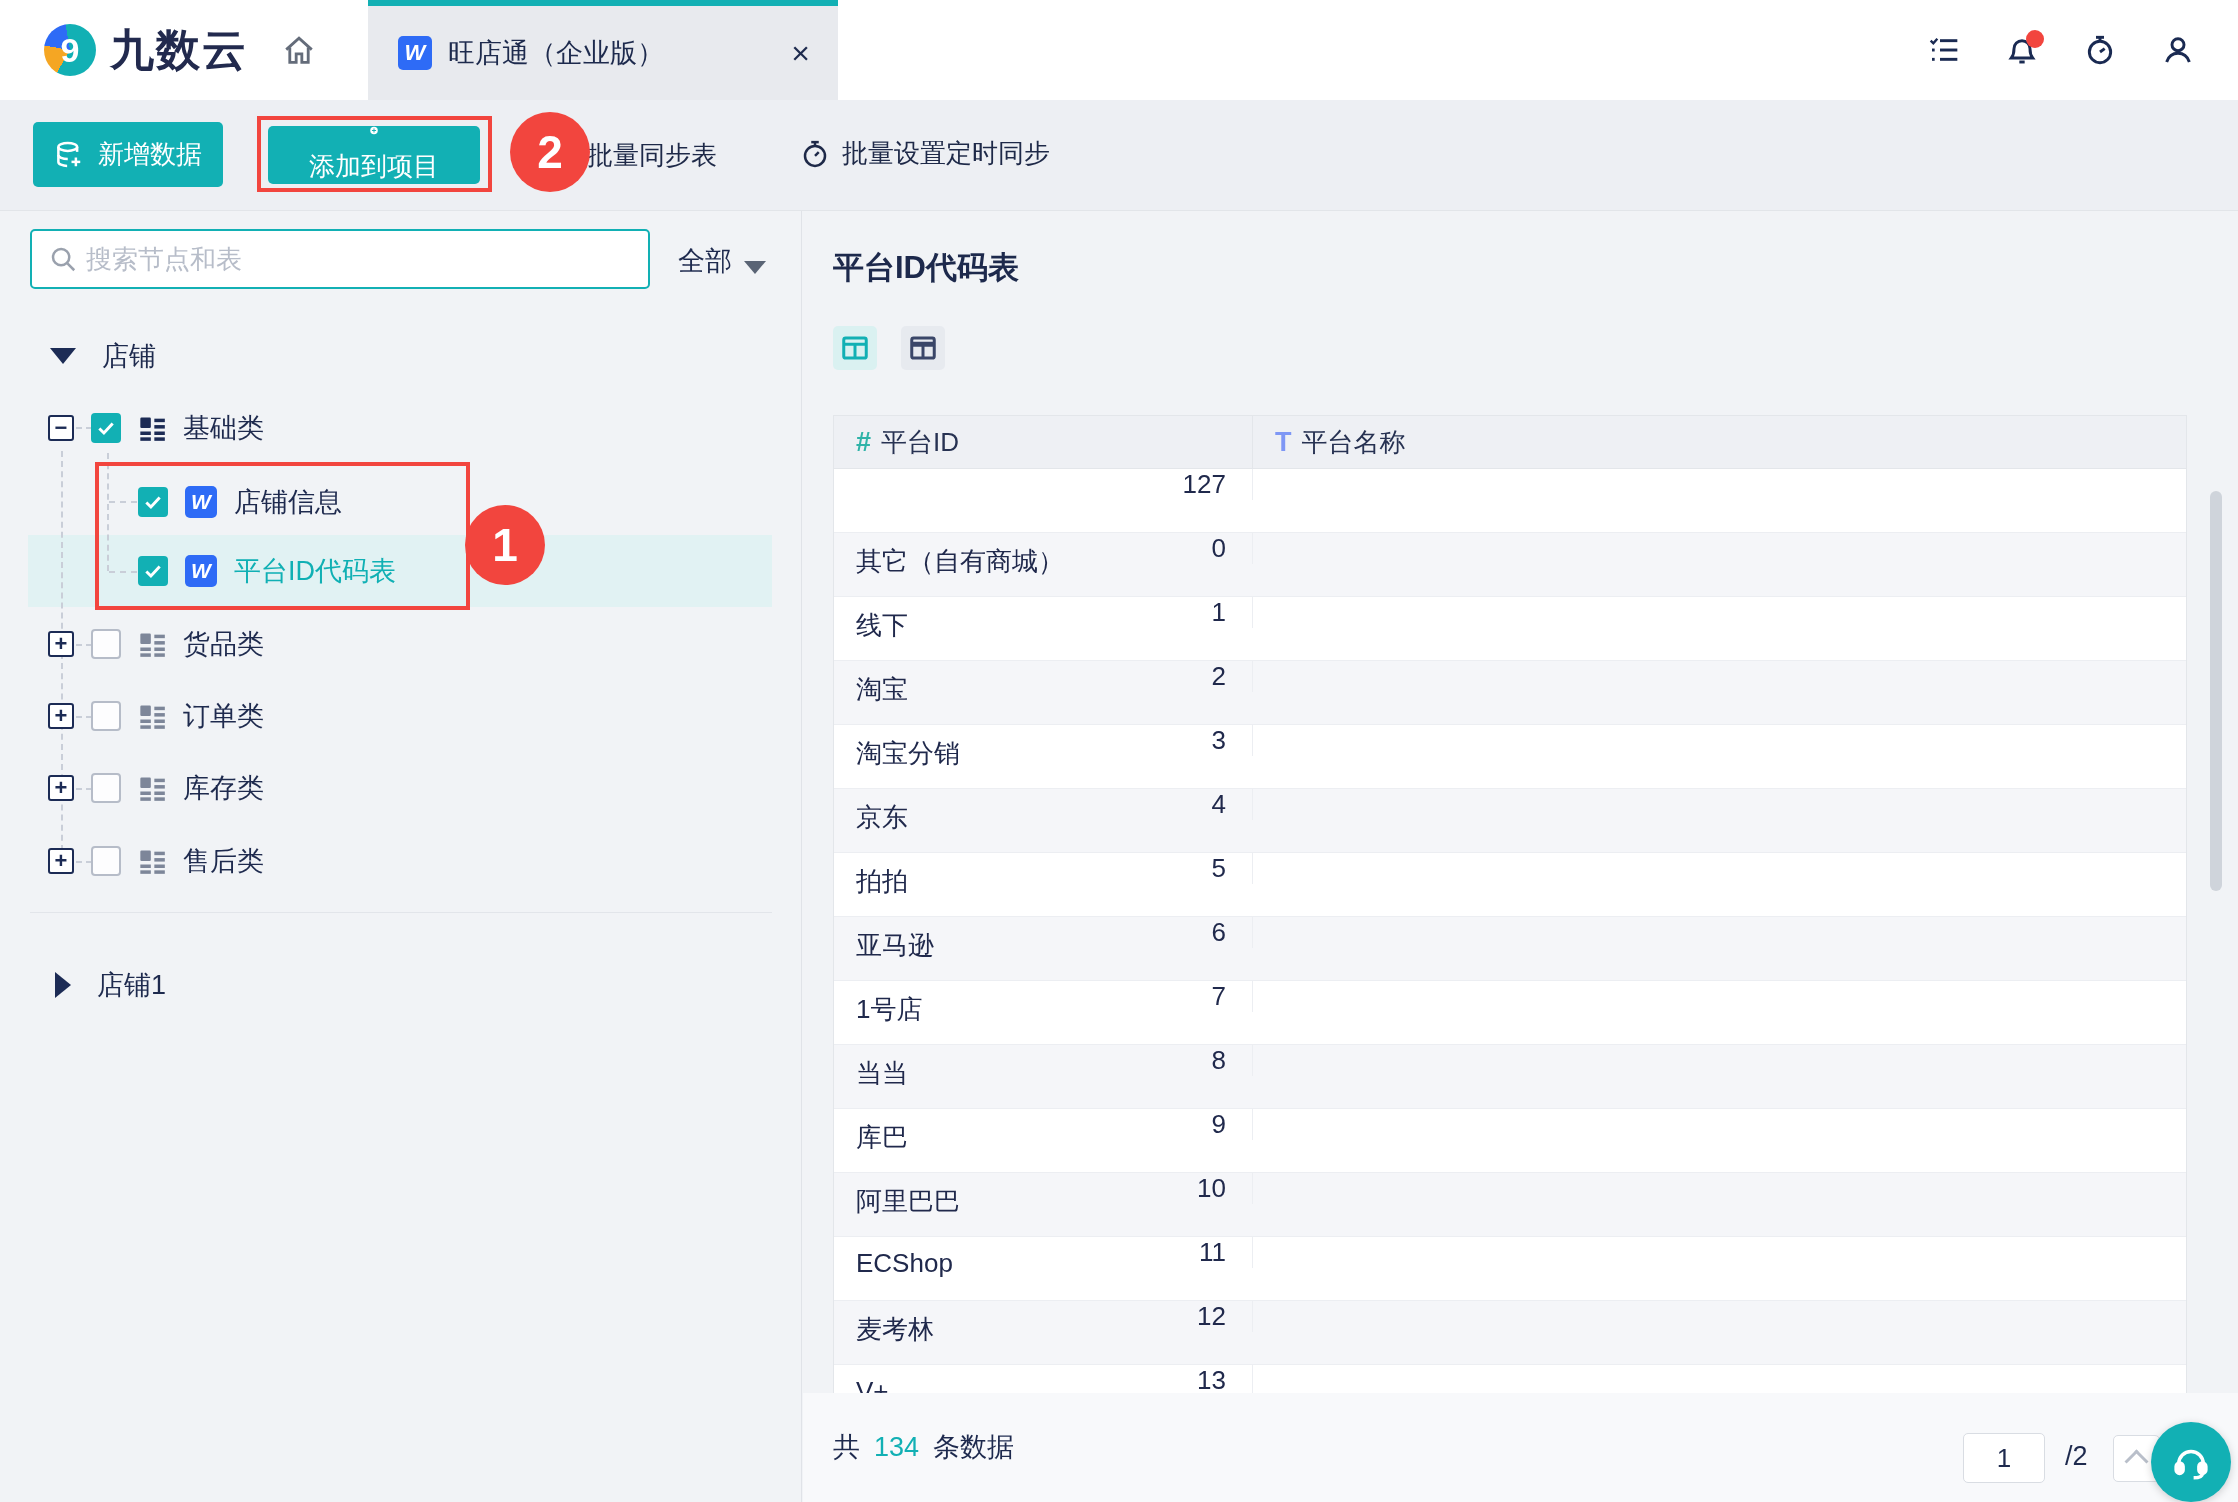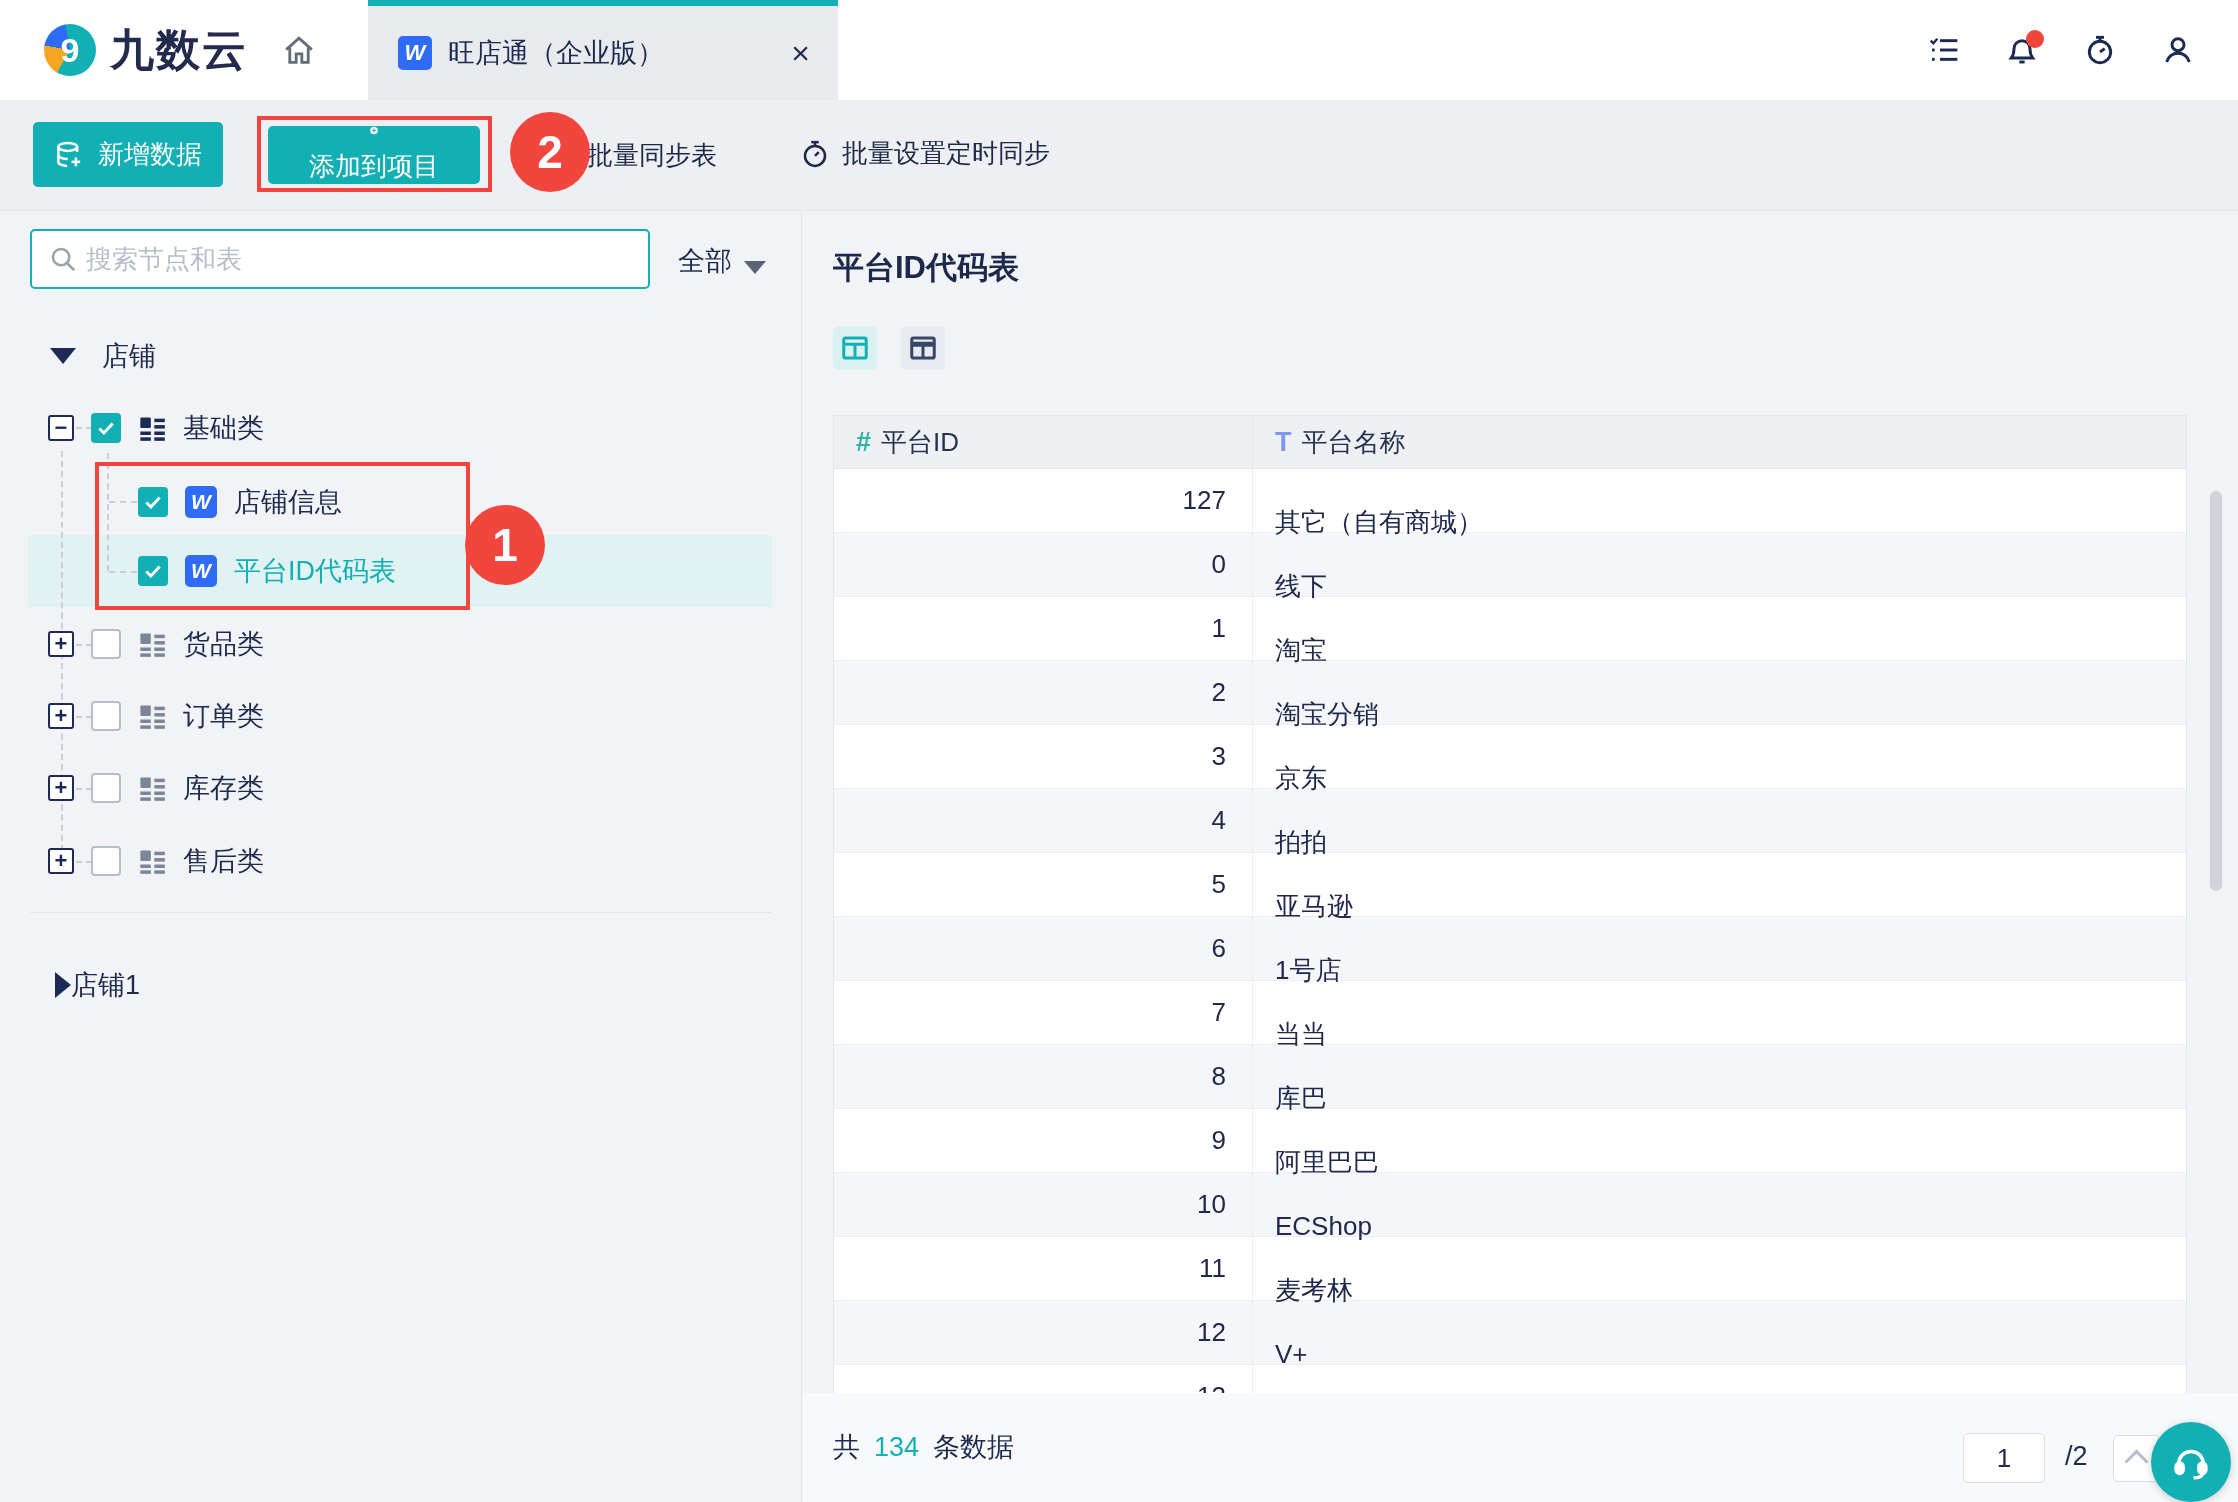--- a/index.html
+++ b/index.html
@@ -83,21 +83,21 @@
   .vt-2{left:98px;background:#e7eaef;}
 
   .dtable{position:absolute;left:30px;top:204px;width:1354px;height:978px;overflow:hidden;
        border:1px solid #e3e6ea;border-bottom:none;box-sizing:border-box;background:#fff;}
   .thead{display:flex;height:53px;background:#eef0f4;border-bottom:1px solid #e3e6ea;box-sizing:border-box;}
   .th{display:flex;align-items:center;font-size:26px;color:#273252;}
   .th-id{width:419px;padding-left:22px;box-sizing:border-box;border-right:1px solid #e3e6ea;gap:10px;}
   .th-name{flex:1;padding-left:22px;gap:10px;}
   .glyph-hash{color:#2fb3a8;font-size:27px;font-weight:bold;}
   .glyph-t{color:#7e97f5;font-size:27px;font-weight:bold;}
-  .trow{display:flex;height:64px;border-bottom:1px solid #eceef2;box-sizing:border-box;background:#fff;}
+  .trow{display:flex;height:64px;border-bottom:1px solid #eceef2;box-sizing:border-box;background:#fff;flex-direction:column;}
   .trow.alt{background:#f5f6f9;}
   .td{display:flex;align-items:center;font-size:26px;color:#20294c;box-sizing:border-box;}
   .td-id{width:419px;justify-content:flex-end;padding-right:26px;border-right:1px solid #eceef2;}
   .td-name{flex:1;padding-left:22px;margin-top:44px;}
   .scroll-thumb{position:absolute;right:16px;top:280px;width:12px;height:400px;border-radius:6px;background:#cfd4db;cursor:pointer;}
 
   .mfooter{position:absolute;left:0;right:0;bottom:0;height:109px;background:#f8f9fb;}
   .total-line{position:absolute;left:30px;top:36px;font-size:27px;color:#1e2a4e;display:flex;gap:14px;align-items:center;}
   .total-num{color:#12b0b4;}
   .page-input{position:absolute;left:1160px;top:40px;width:82px;height:50px;background:#fff;
@@ -328,21 +328,21 @@
         <rect x="2" y="15" width="9" height="3"></rect>
           <rect x="14" y="15" width="9" height="3"></rect>
           <rect x="2" y="20" width="9" height="3"></rect>
           <rect x="14" y="20" width="9" height="3"></rect>
       </svg>
       <span>售后类</span>
     </div>
 
     <div class="side-divider"></div>
 
-    <div class="trow-side" style="left:55px;top:752px;">
+    <div class="trow-side" style="left:55px;top:752px;gap:26px;">
       <span class="tri-col"></span>
       <span>店铺1</span>
     </div>
   </div>
 
   <div class="main">
     <div class="main-title">平台ID代码表</div>
 
     <div class="view-toggle vt-1">
       <svg width="30" height="30" viewBox="0 0 24 24" fill="none" stroke="#12b0b4" stroke-width="2.4">

